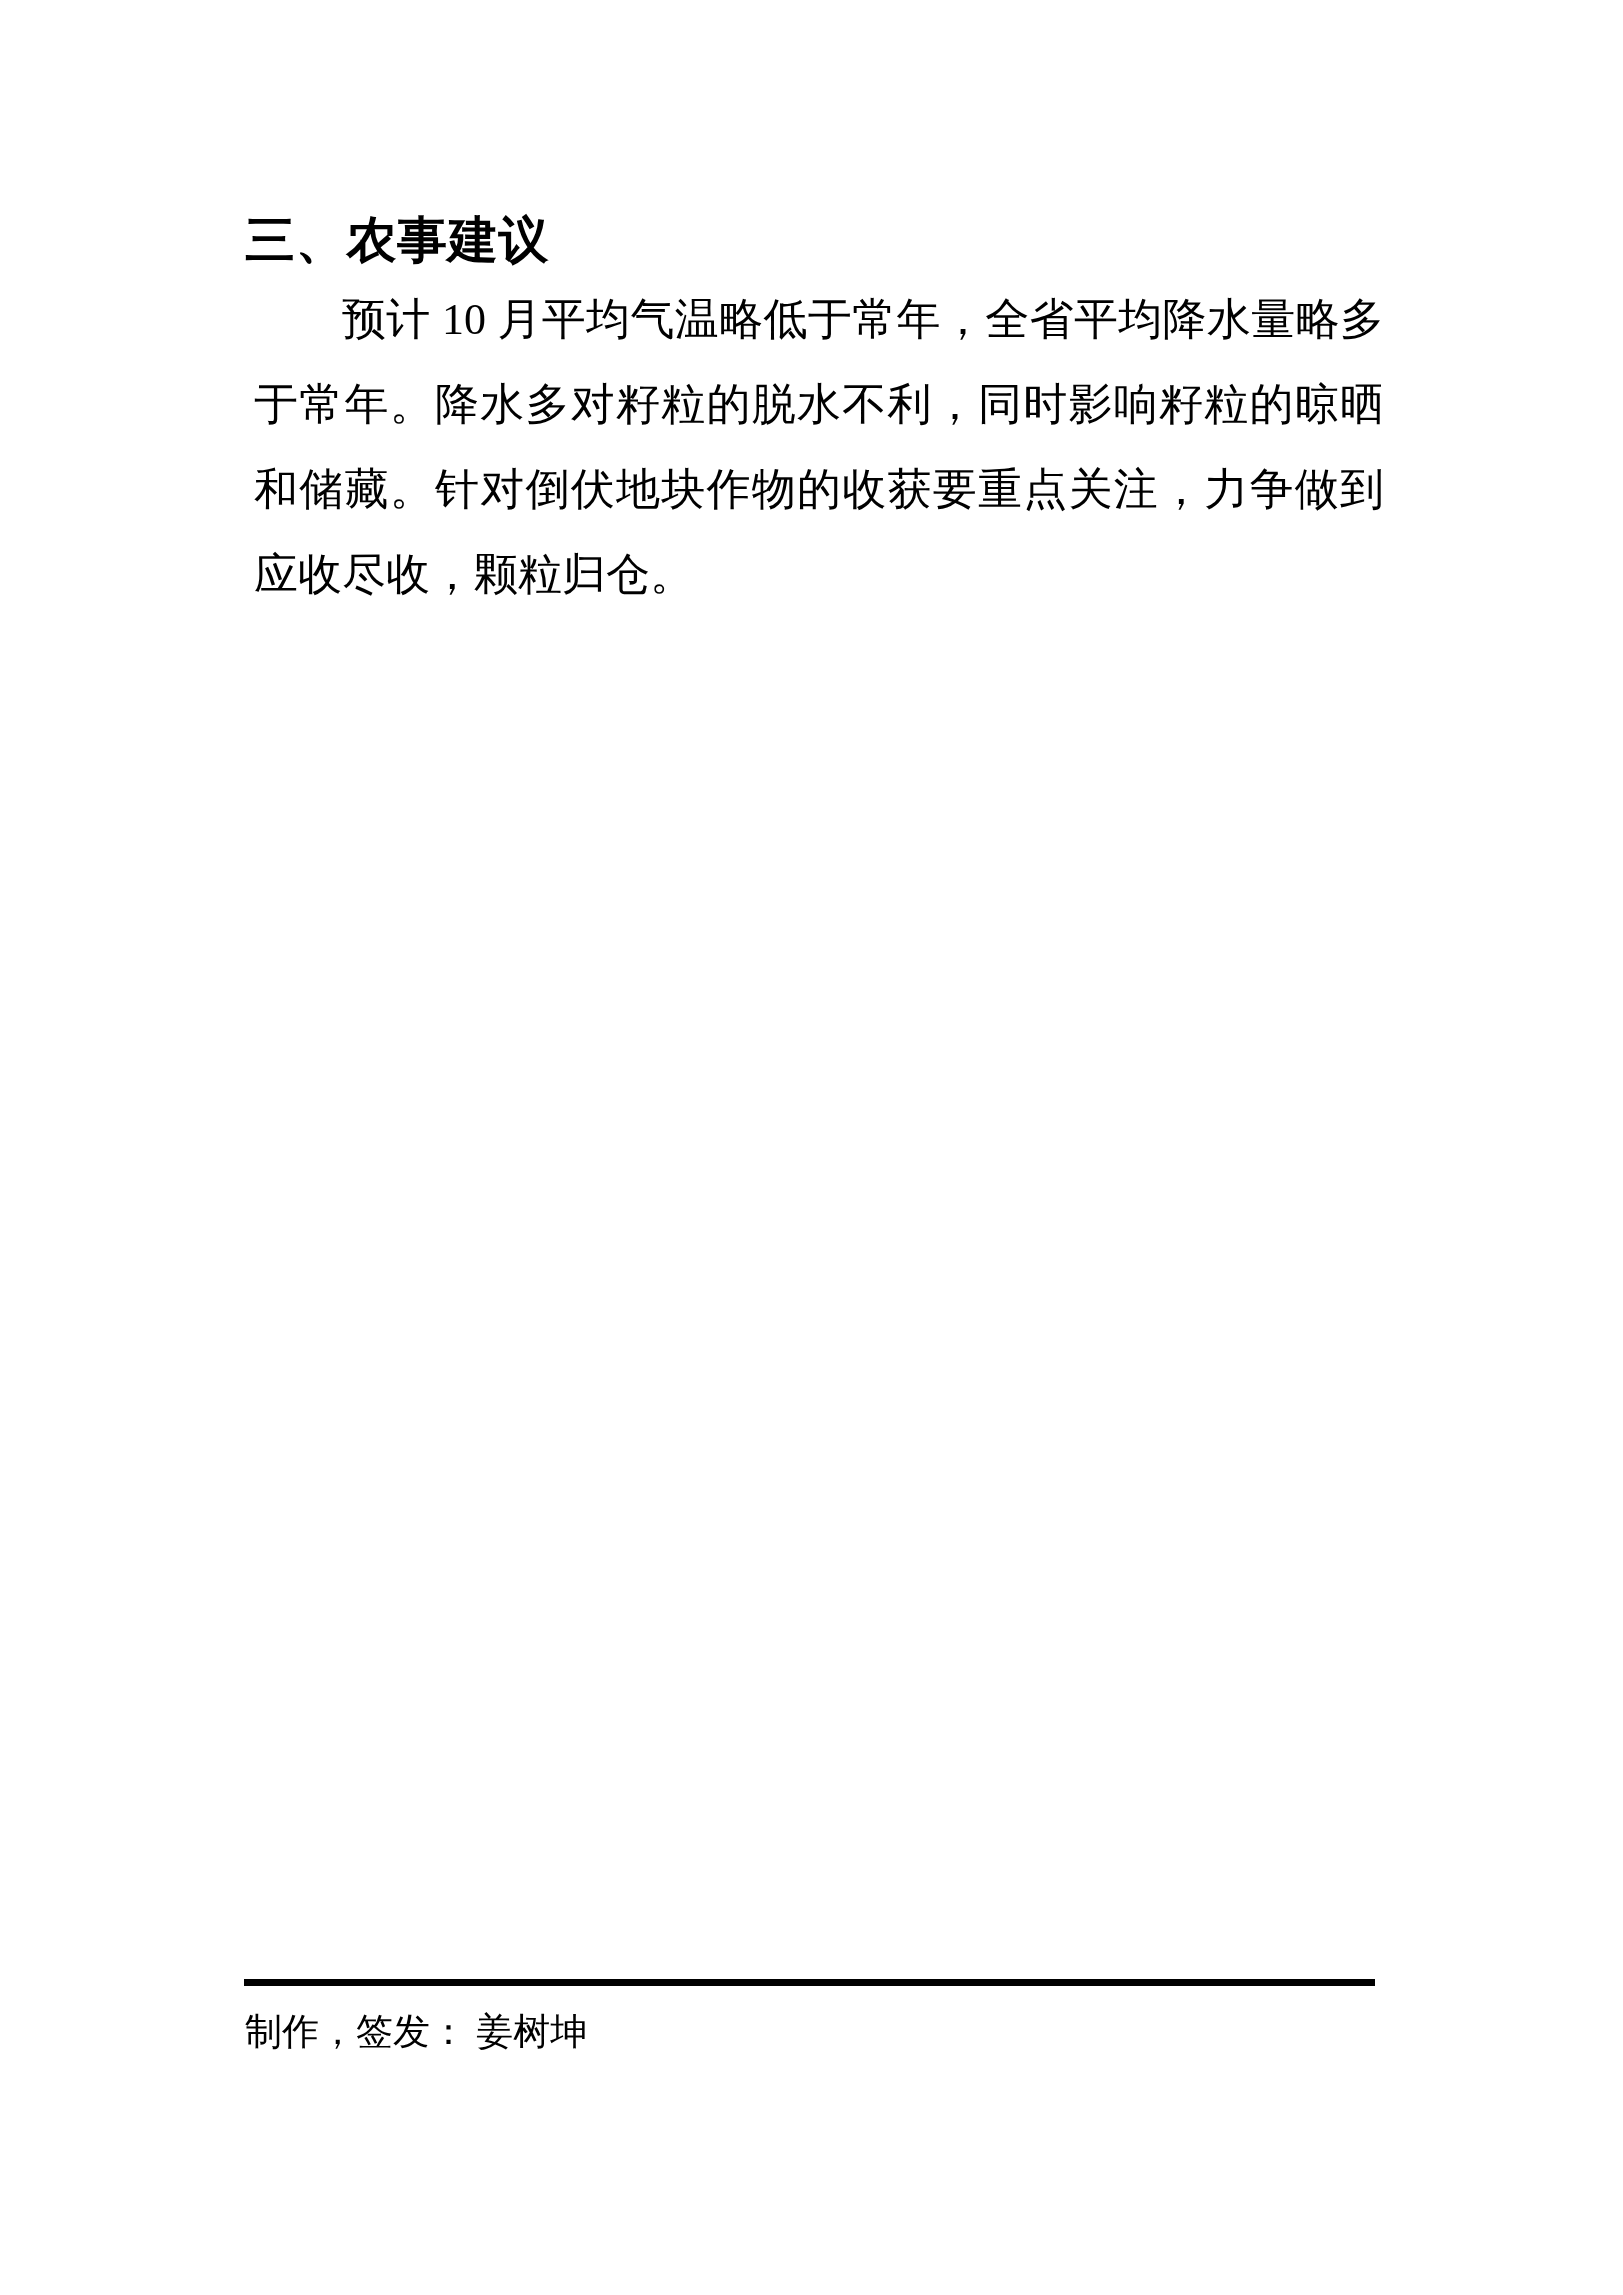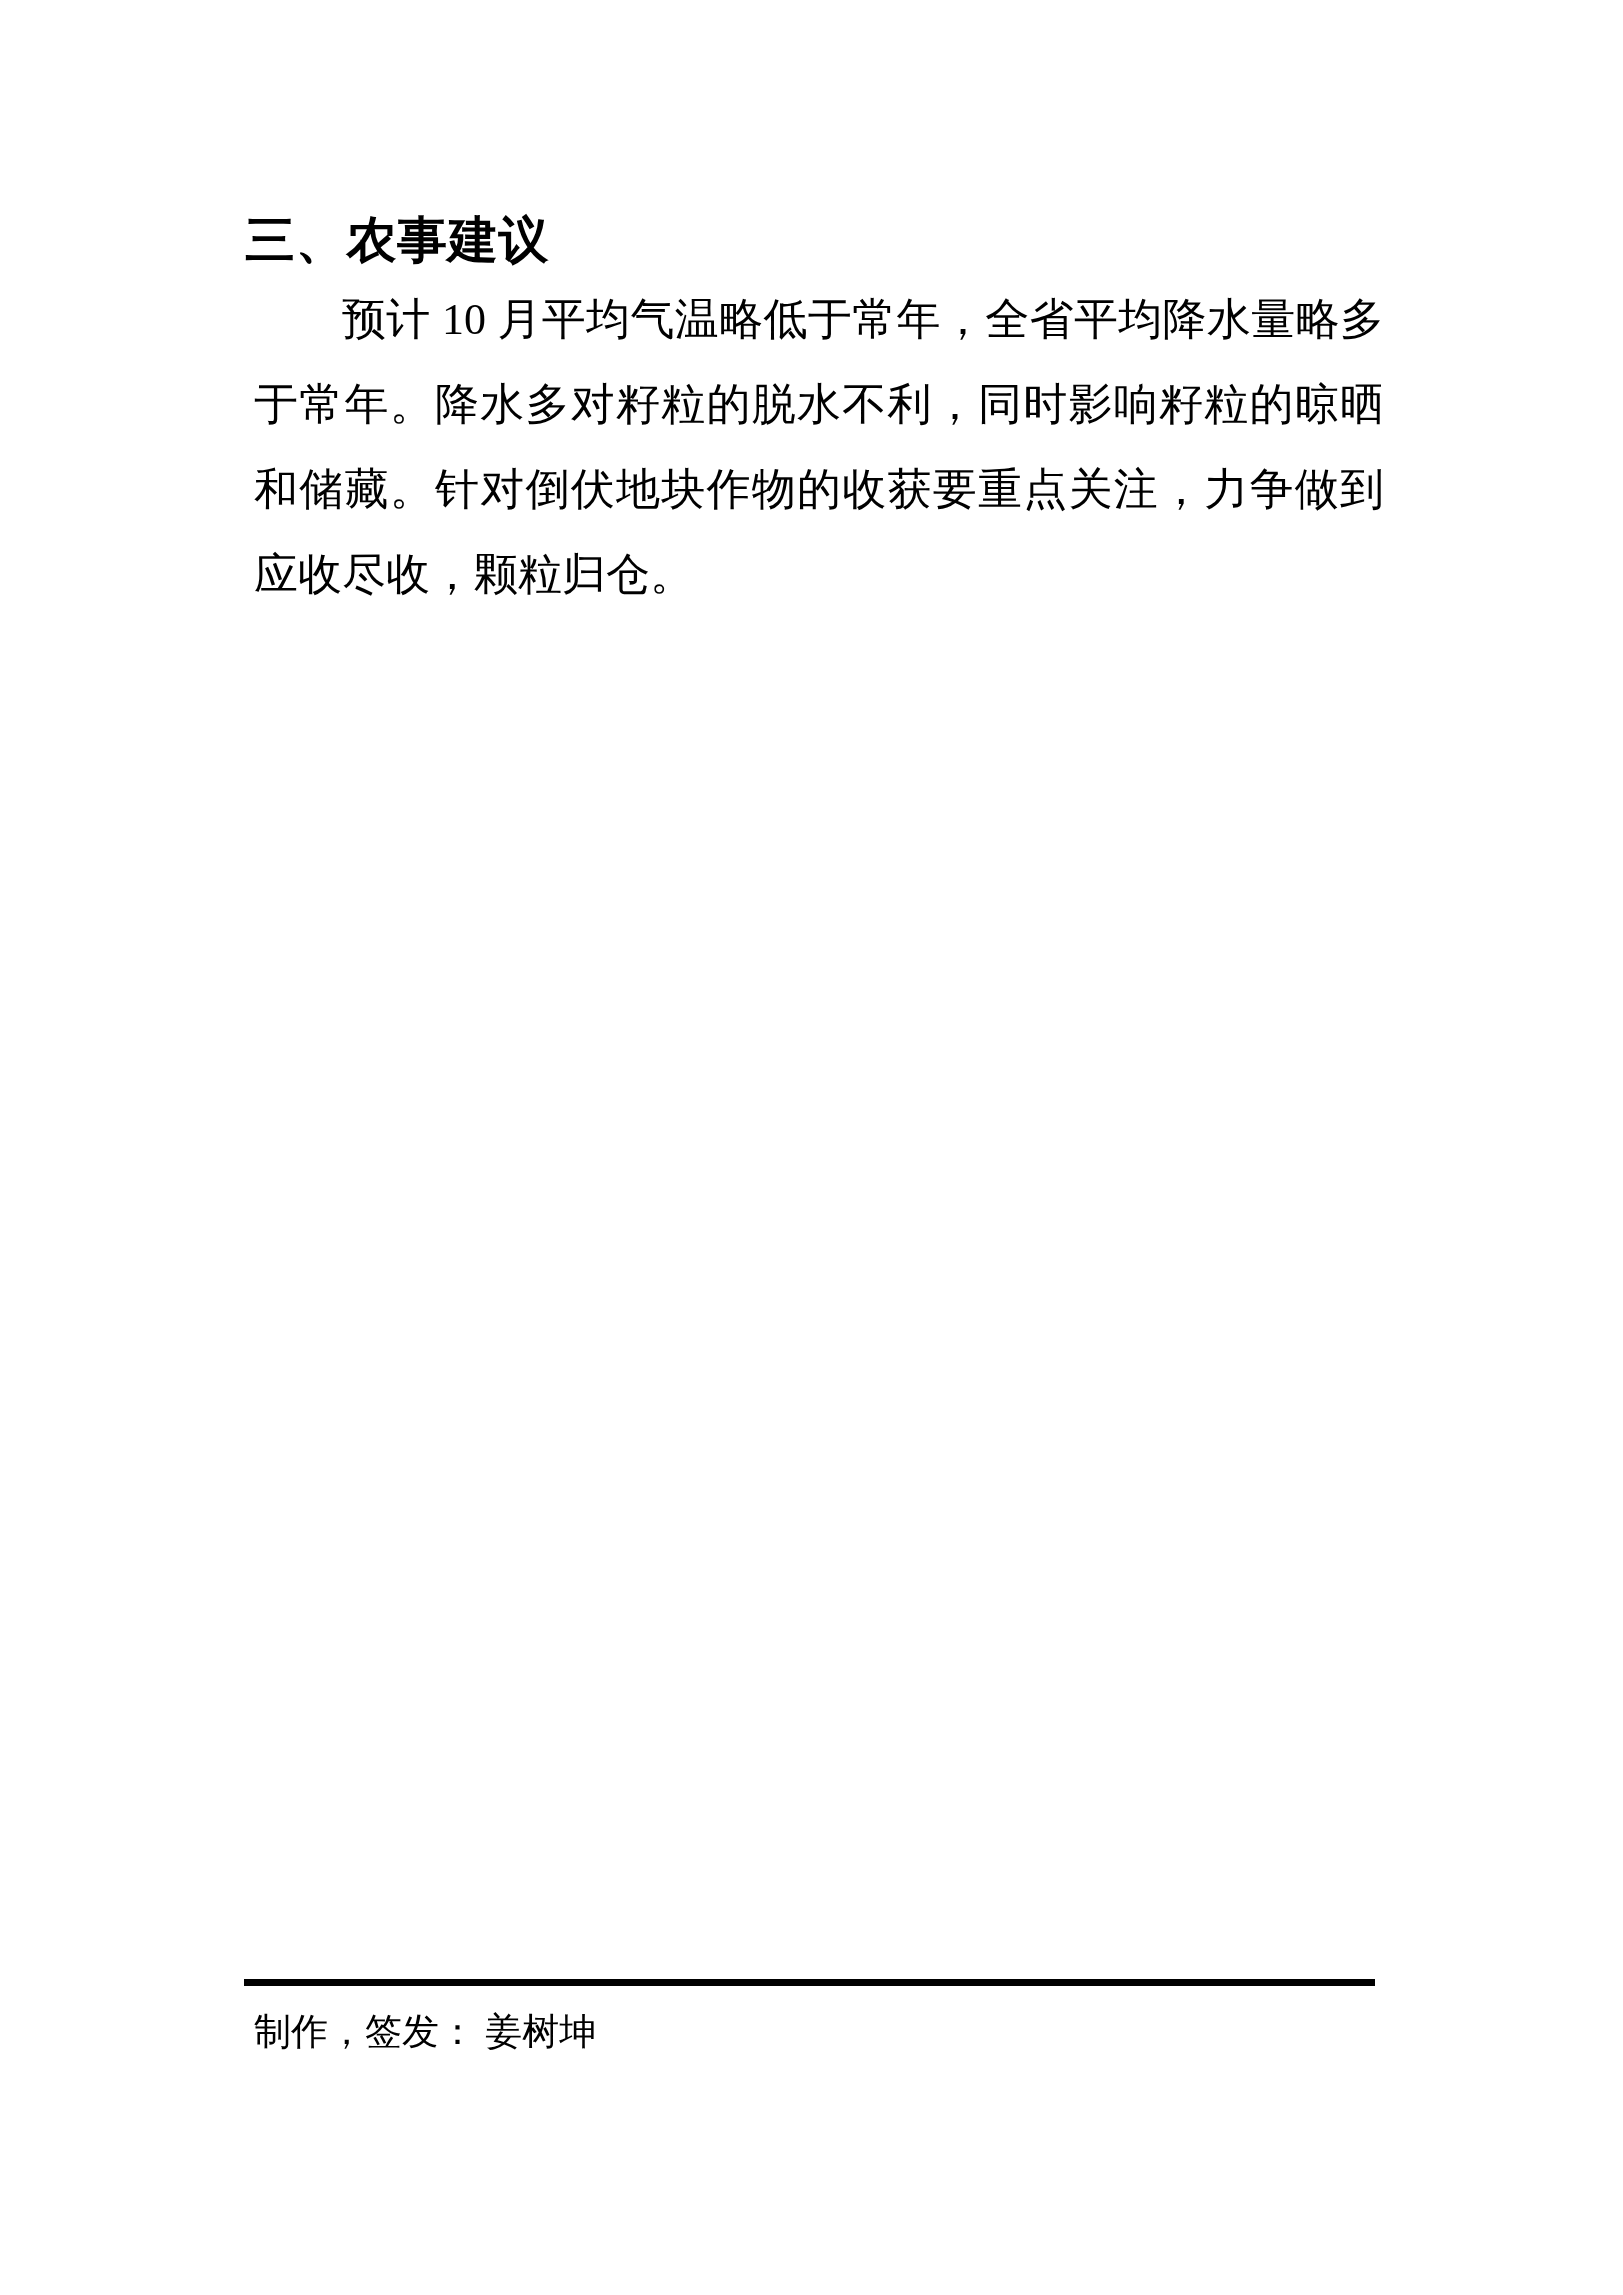--- a/index.html
+++ b/index.html
@@ -44,21 +44,21 @@
   .footer-rule {
     position: absolute;
     left: 244px;
     top: 1979px;
     width: 1131px;
     height: 7.2px;
     background: #000000;
   }
   .footer-credits {
     position: absolute;
-    left: 254px;
+    left: 245px;
     top: 2010px;
     margin: 0;
     font-size: 37px;
     line-height: 1.2;
     white-space: pre;
   }
 </style>
 </head>
 <body>
 

